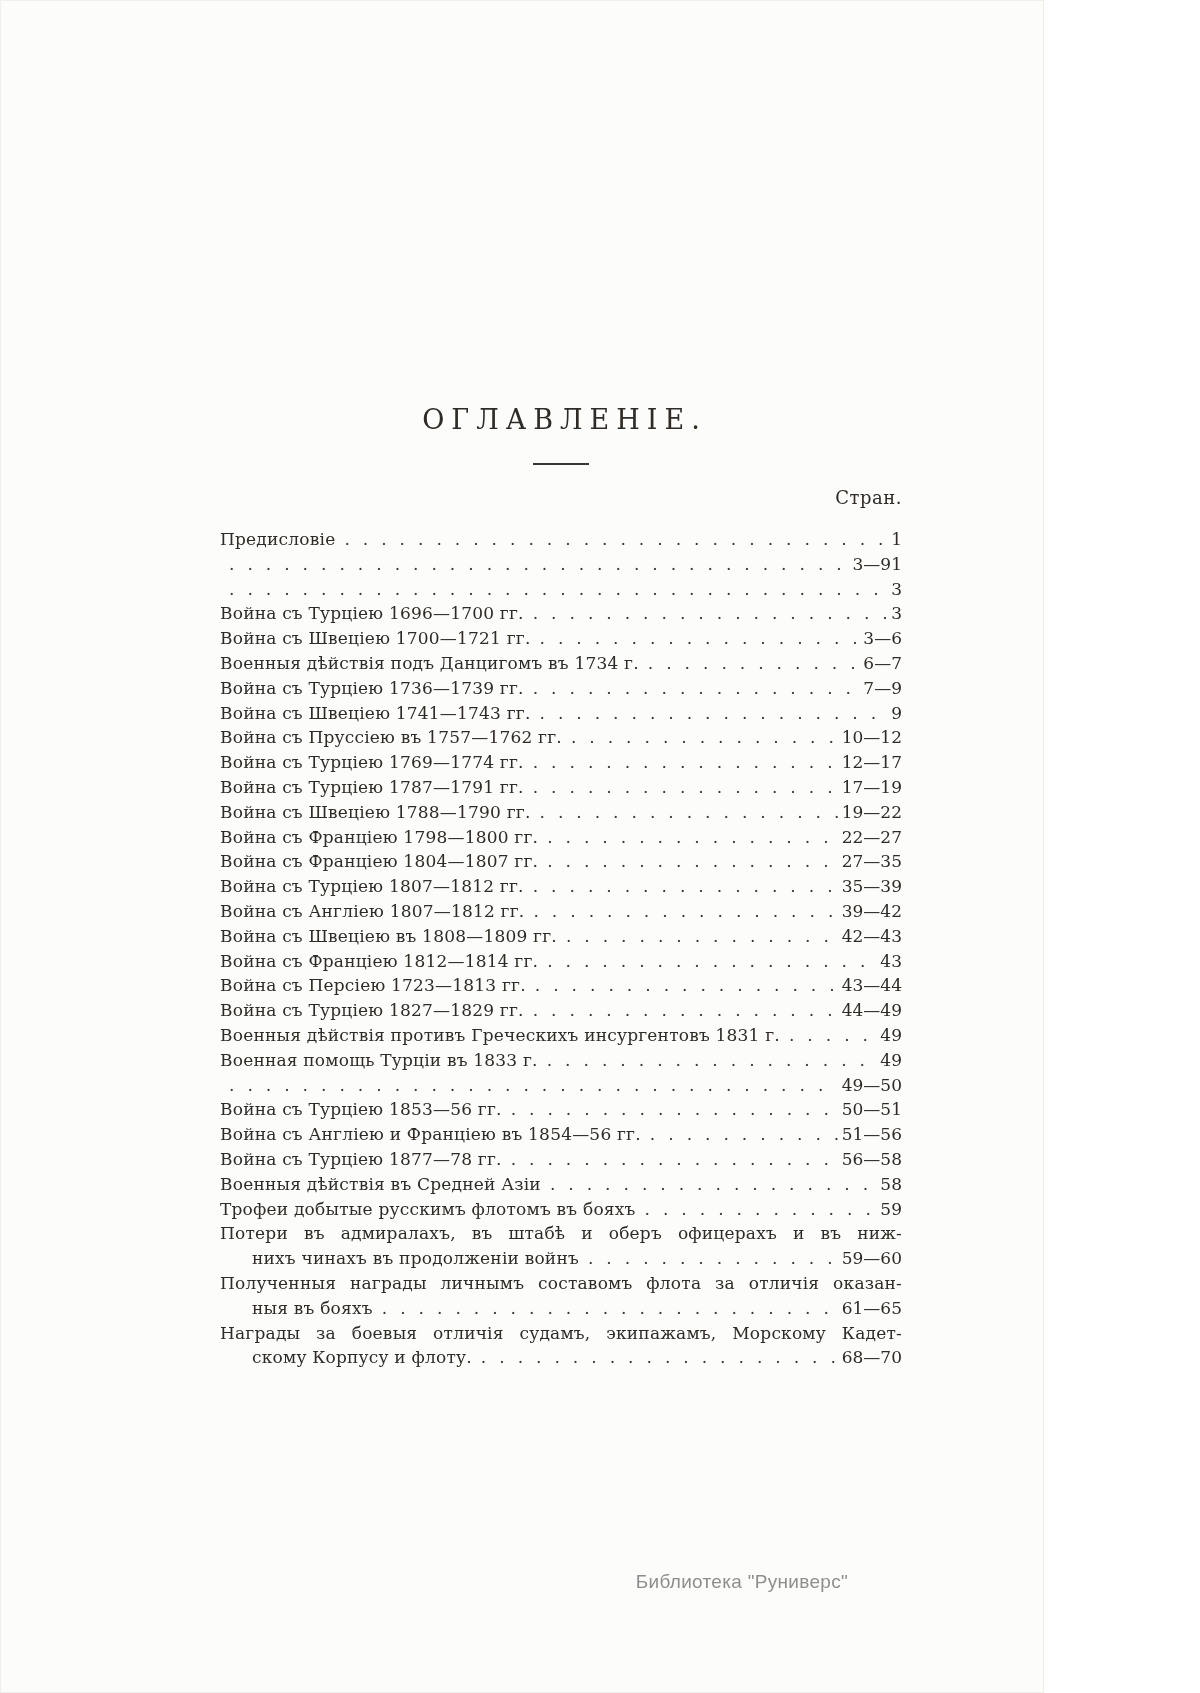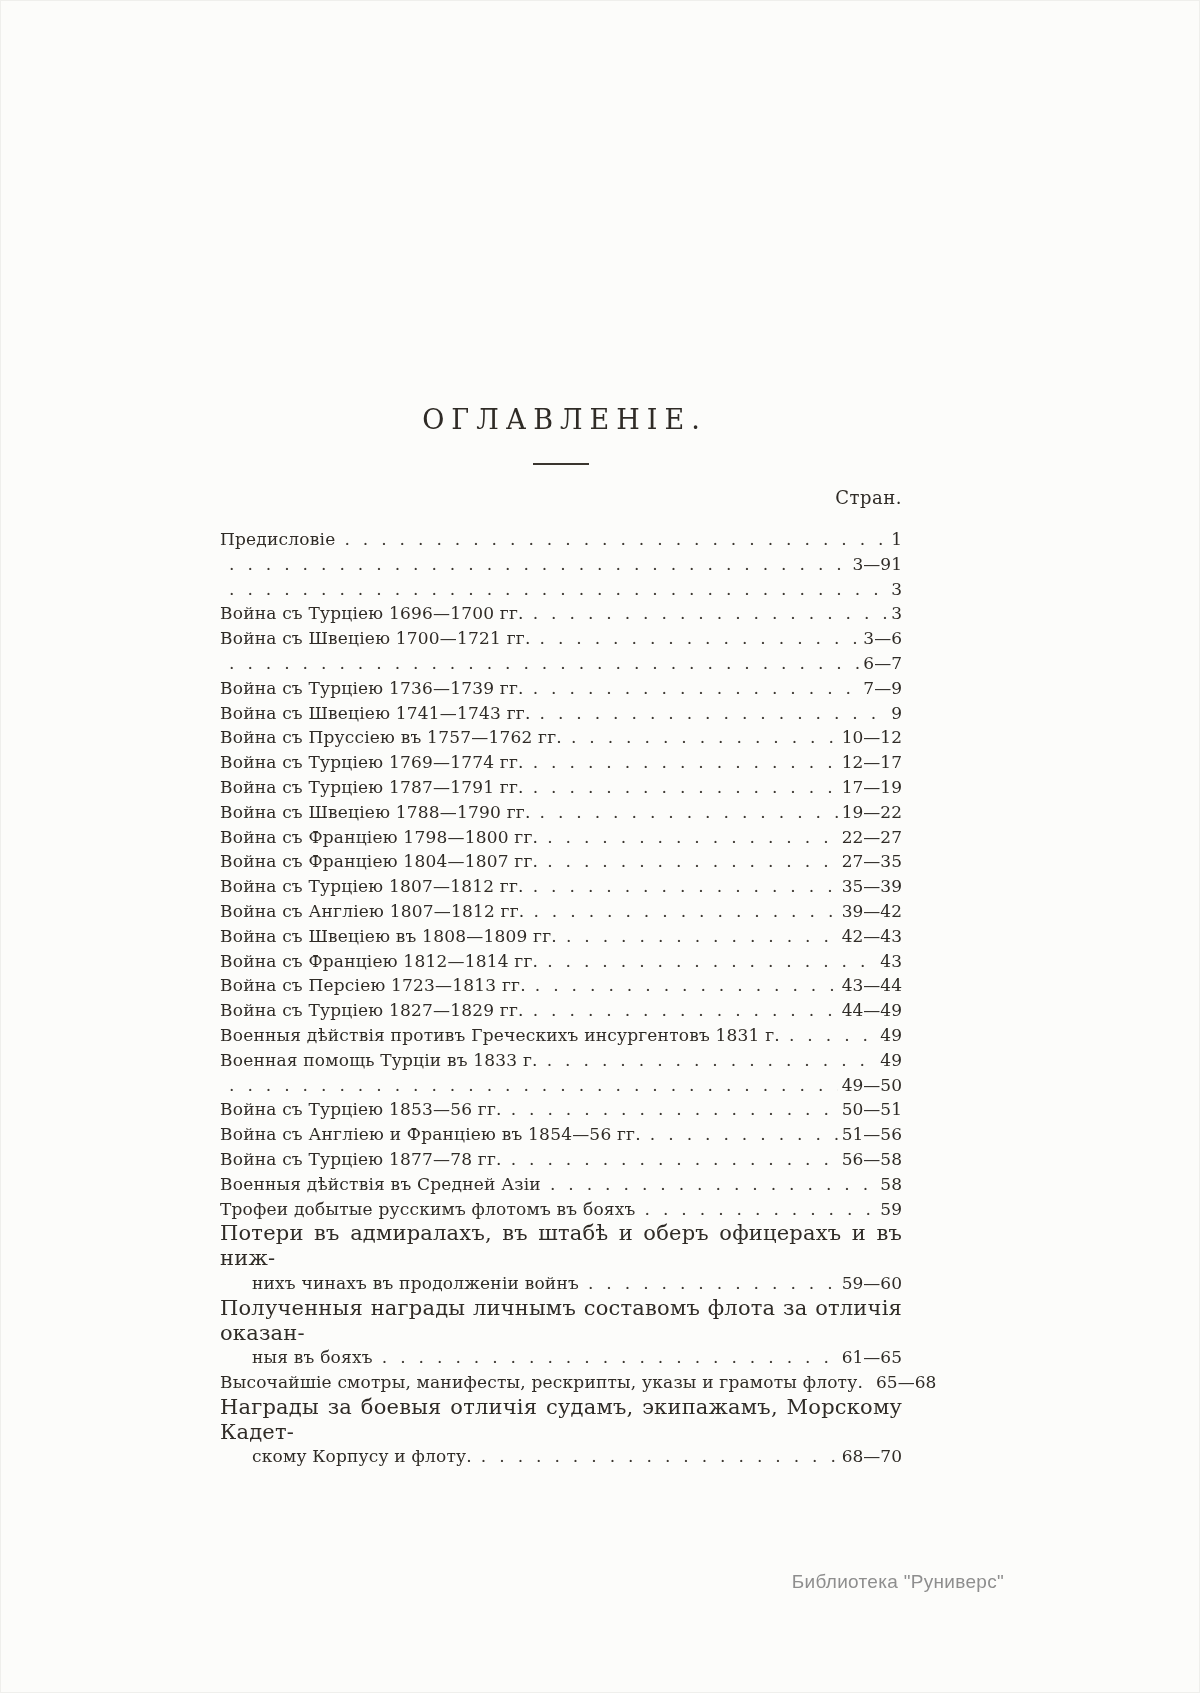--- a/index.html
+++ b/index.html
@@ -1,19 +1,19 @@
 <!DOCTYPE html>
 <html><head>
 <meta charset="utf-8">
 <style>
   * { margin: 0; padding: 0; box-sizing: border-box; }
   html, body { background: #ffffff; }
   .page {
     position: relative;
-    width: 1200px;
+    width: 1044px;
     height: 1693px;
     background: #fcfcfa;
     font-family: "DejaVu Serif", serif;
     color: #2f2b26;
     overflow: hidden;
     box-shadow: inset 0 0 0 1px #efefec;
   }
   .content {
     position: absolute;
     left: 220px;
@@ -58,21 +58,21 @@
     margin: 0 0 0 9px;
     color: #3a352e;
   }
   .toc-pages {
     flex: 0 0 auto;
     text-align: right;
     padding-left: 4px;
   }
   .toc-line1 {
     line-height: 24.8px;
-    font-size: 21px;
+    font-size: 17px;
     letter-spacing: 0.2px;
     text-align: justify;
     text-align-last: justify;
   }
   .watermark {
     position: absolute;
     right: 196px;
     bottom: 100px;
     font-family: "Liberation Sans", sans-serif;
     font-size: 19px;
@@ -106,20 +106,21 @@
           <span class="toc-label">Война съ Турціею 1696—1700 гг.</span>
           <span class="toc-dots">................................................................................</span>
           <span class="toc-pages">3</span>
         </div>
         <div class="toc-row">
           <span class="toc-label">Война съ Швеціею 1700—1721 гг.</span>
           <span class="toc-dots">................................................................................</span>
           <span class="toc-pages">3—6</span>
         </div>
         <div class="toc-row">
+          <span class="toc-label">Военныя дѣйствія подъ Данцигомъ въ 1734 г.</span>
           <span class="toc-dots">................................................................................</span>
           <span class="toc-pages">6—7</span>
         </div>
         <div class="toc-row">
           <span class="toc-label">Война съ Турціею 1736—1739 гг.</span>
           <span class="toc-dots">................................................................................</span>
           <span class="toc-pages">7—9</span>
         </div>
         <div class="toc-row">
           <span class="toc-label">Война съ Швеціею 1741—1743 гг.</span>
@@ -229,25 +230,20 @@
         <div class="toc-row">
           <span class="toc-label indent">нихъ чинахъ въ продолженіи войнъ</span>
           <span class="toc-dots">................................................................................</span>
           <span class="toc-pages">59—60</span>
         </div>
         <div class="toc-line1">Полученныя награды личнымъ составомъ флота за отличія оказан-</div>
         <div class="toc-row">
           <span class="toc-label indent">ныя въ бояхъ</span>
           <span class="toc-dots">................................................................................</span>
           <span class="toc-pages">61—65</span>
-        </div>
-        <div class="toc-row">
-          <span class="toc-label">Высочайшіе смотры, манифесты, рескрипты, указы и грамоты флоту.</span>
-          <span class="toc-dots"></span>
-          <span class="toc-pages">65—68</span>
         </div>
         <div class="toc-line1">Награды за боевыя отличія судамъ, экипажамъ, Морскому Кадет-</div>
         <div class="toc-row">
           <span class="toc-label indent">скому Корпусу и флоту.</span>
           <span class="toc-dots">................................................................................</span>
           <span class="toc-pages">68—70</span>
         </div>
       </div>
   </div>
   <div class="watermark">Библиотека "Руниверс"</div>

